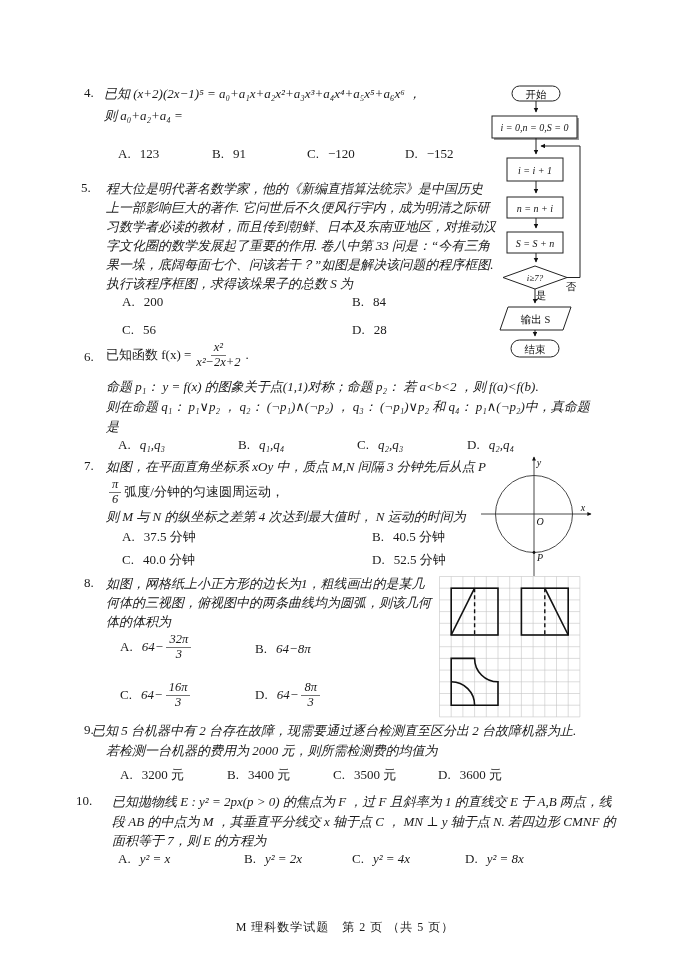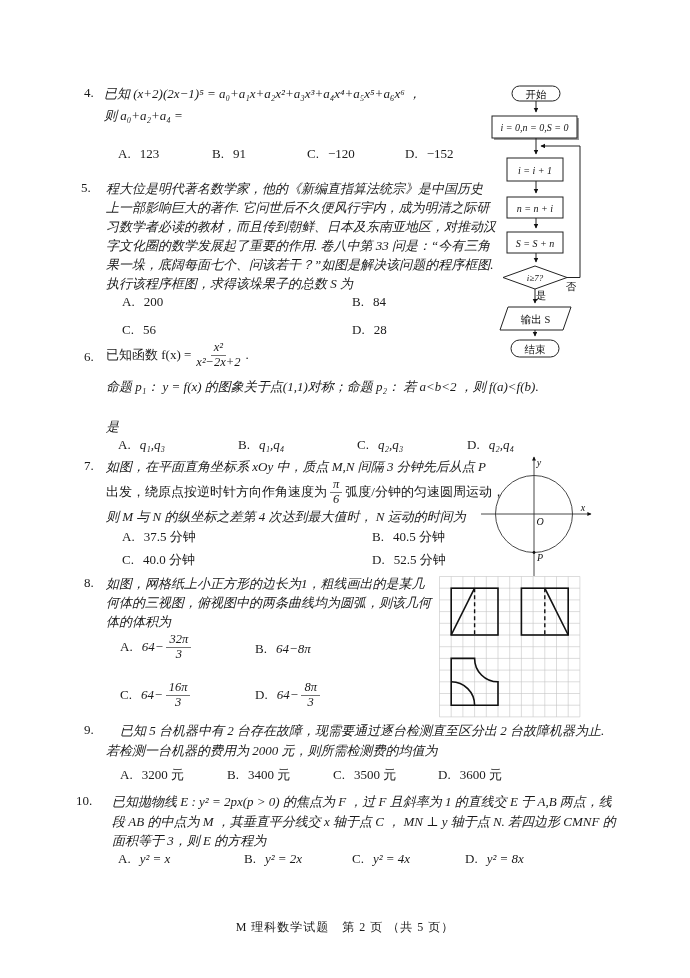--- a/index.html
+++ b/index.html
@@ -50,30 +50,30 @@
   <span class="qnum" style="left:84px;top:349px">6.</span>
   <div class="fx" style="left:106px;top:338px;height:34px">
     <span>已知函数 f(x) =</span>
     <span class="frac it">
         <span class="fnum">x²</span>
         <span class="fden">x²−2x+2</span>
       </span>
     <span>.</span>
   </div>
   <div class="ln" style="left:106px;top:378px">命题 p₁： y = f(x) 的图象关于点(1,1)对称；命题 p₂： 若 a&lt;b&lt;2 ，则 f(a)&lt;f(b).</div>
+  <div class="ln" style="left:106px;top:398px">则在命题 q₁： p₁∨p₂ ， q₂： (¬p₁)∧(¬p₂) ， q₃： (¬p₁)∨p₂ 和 q₄： p₁∧(¬p₂)中，真命题</div>
   <div class="ln" style="left:106px;top:418px">是</div>
   <div class="opt" style="left:118px;top:437px"><span class="olab">A.</span><span class="it">q₁,q₃</span></div>
   <div class="opt" style="left:238px;top:437px"><span class="olab">B.</span><span class="it">q₁,q₄</span></div>
   <div class="opt" style="left:357px;top:437px"><span class="olab">C.</span><span class="it">q₂,q₃</span></div>
   <div class="opt" style="left:467px;top:437px"><span class="olab">D.</span><span class="it">q₂,q₄</span></div>
 
   <span class="qnum" style="left:84px;top:458px">7.</span>
   <div class="ln" style="left:106px;top:458px">如图，在平面直角坐标系 xOy 中，质点 M,N 间隔 3 分钟先后从点 P</div>
   <div class="fx" style="left:106px;top:477px;height:30px">
-    <span>出发，绕原点按逆时针方向作角速度为</span>
     <span class="frac it">
         <span class="fnum">π</span>
         <span class="fden">6</span>
       </span>
     <span>弧度/分钟的匀速圆周运动，</span>
   </div>
   <div class="ln" style="left:106px;top:508px">则 M 与 N 的纵坐标之差第 4 次达到最大值时， N 运动的时间为</div>
   <div class="opt" style="left:122px;top:528px"><span class="olab">A.</span><span>37.5 分钟</span></div>
   <div class="opt" style="left:372px;top:528px"><span class="olab">B.</span><span>40.5 分钟</span></div>
   <div class="opt" style="left:122px;top:551px"><span class="olab">C.</span><span>40.0 分钟</span></div>
@@ -103,31 +103,31 @@
   <div class="fx" style="left:255px;top:680px;height:30px">
     <span class="olab">D.</span>
     <span class="it">64−</span>
     <span class="frac it">
         <span class="fnum">8π</span>
         <span class="fden">3</span>
       </span>
   </div>
 
   <span class="qnum" style="left:84px;top:722px">9.</span>
-  <div class="ln" style="left:120px;top:722px">已知 5 台机器中有 2 台存在故障，现需要通过逐台检测直至区分出 2 台故障机器为止.</div>
+  <div class="ln" style="left:92px;top:722px">已知 5 台机器中有 2 台存在故障，现需要通过逐台检测直至区分出 2 台故障机器为止.</div>
   <div class="ln" style="left:106px;top:742px">若检测一台机器的费用为 2000 元，则所需检测费的均值为</div>
   <div class="opt" style="left:120px;top:766px"><span class="olab">A.</span><span>3200 元</span></div>
   <div class="opt" style="left:227px;top:766px"><span class="olab">B.</span><span>3400 元</span></div>
   <div class="opt" style="left:333px;top:766px"><span class="olab">C.</span><span>3500 元</span></div>
   <div class="opt" style="left:438px;top:766px"><span class="olab">D.</span><span>3600 元</span></div>
 
   <span class="qnum" style="left:76px;top:793px">10.</span>
   <div class="ln" style="left:112px;top:793px">已知抛物线 E : y² = 2px(p &gt; 0) 的焦点为 F ，过 F 且斜率为 1 的直线交 E 于 A,B 两点，线</div>
   <div class="ln" style="left:112px;top:813px">段 AB 的中点为 M ，其垂直平分线交 x 轴于点 C ， MN ⊥ y 轴于点 N. 若四边形 CMNF 的</div>
-  <div class="ln" style="left:112px;top:832px">面积等于 3，则 E 的方程为</div>
+  <div class="ln" style="left:112px;top:832px">面积等于 7，则 E 的方程为</div>
   <div class="opt" style="left:118px;top:851px"><span class="olab">A.</span><span class="it">y² = x</span></div>
   <div class="opt" style="left:244px;top:851px"><span class="olab">B.</span><span class="it">y² = 2x</span></div>
   <div class="opt" style="left:352px;top:851px"><span class="olab">C.</span><span class="it">y² = 4x</span></div>
   <div class="opt" style="left:465px;top:851px"><span class="olab">D.</span><span class="it">y² = 8x</span></div>
 
   <svg class="figure" style="left:485px;top:82px" width="110" height="292" viewBox="0 0 110 292">
     <defs>
       <marker id="ah" markerWidth="8" markerHeight="8" refX="4" refY="2.25" orient="auto">
         <path d="M0,0 L4.5,2.25 L0,4.5 Z" fill="#111"></path>
       </marker>

